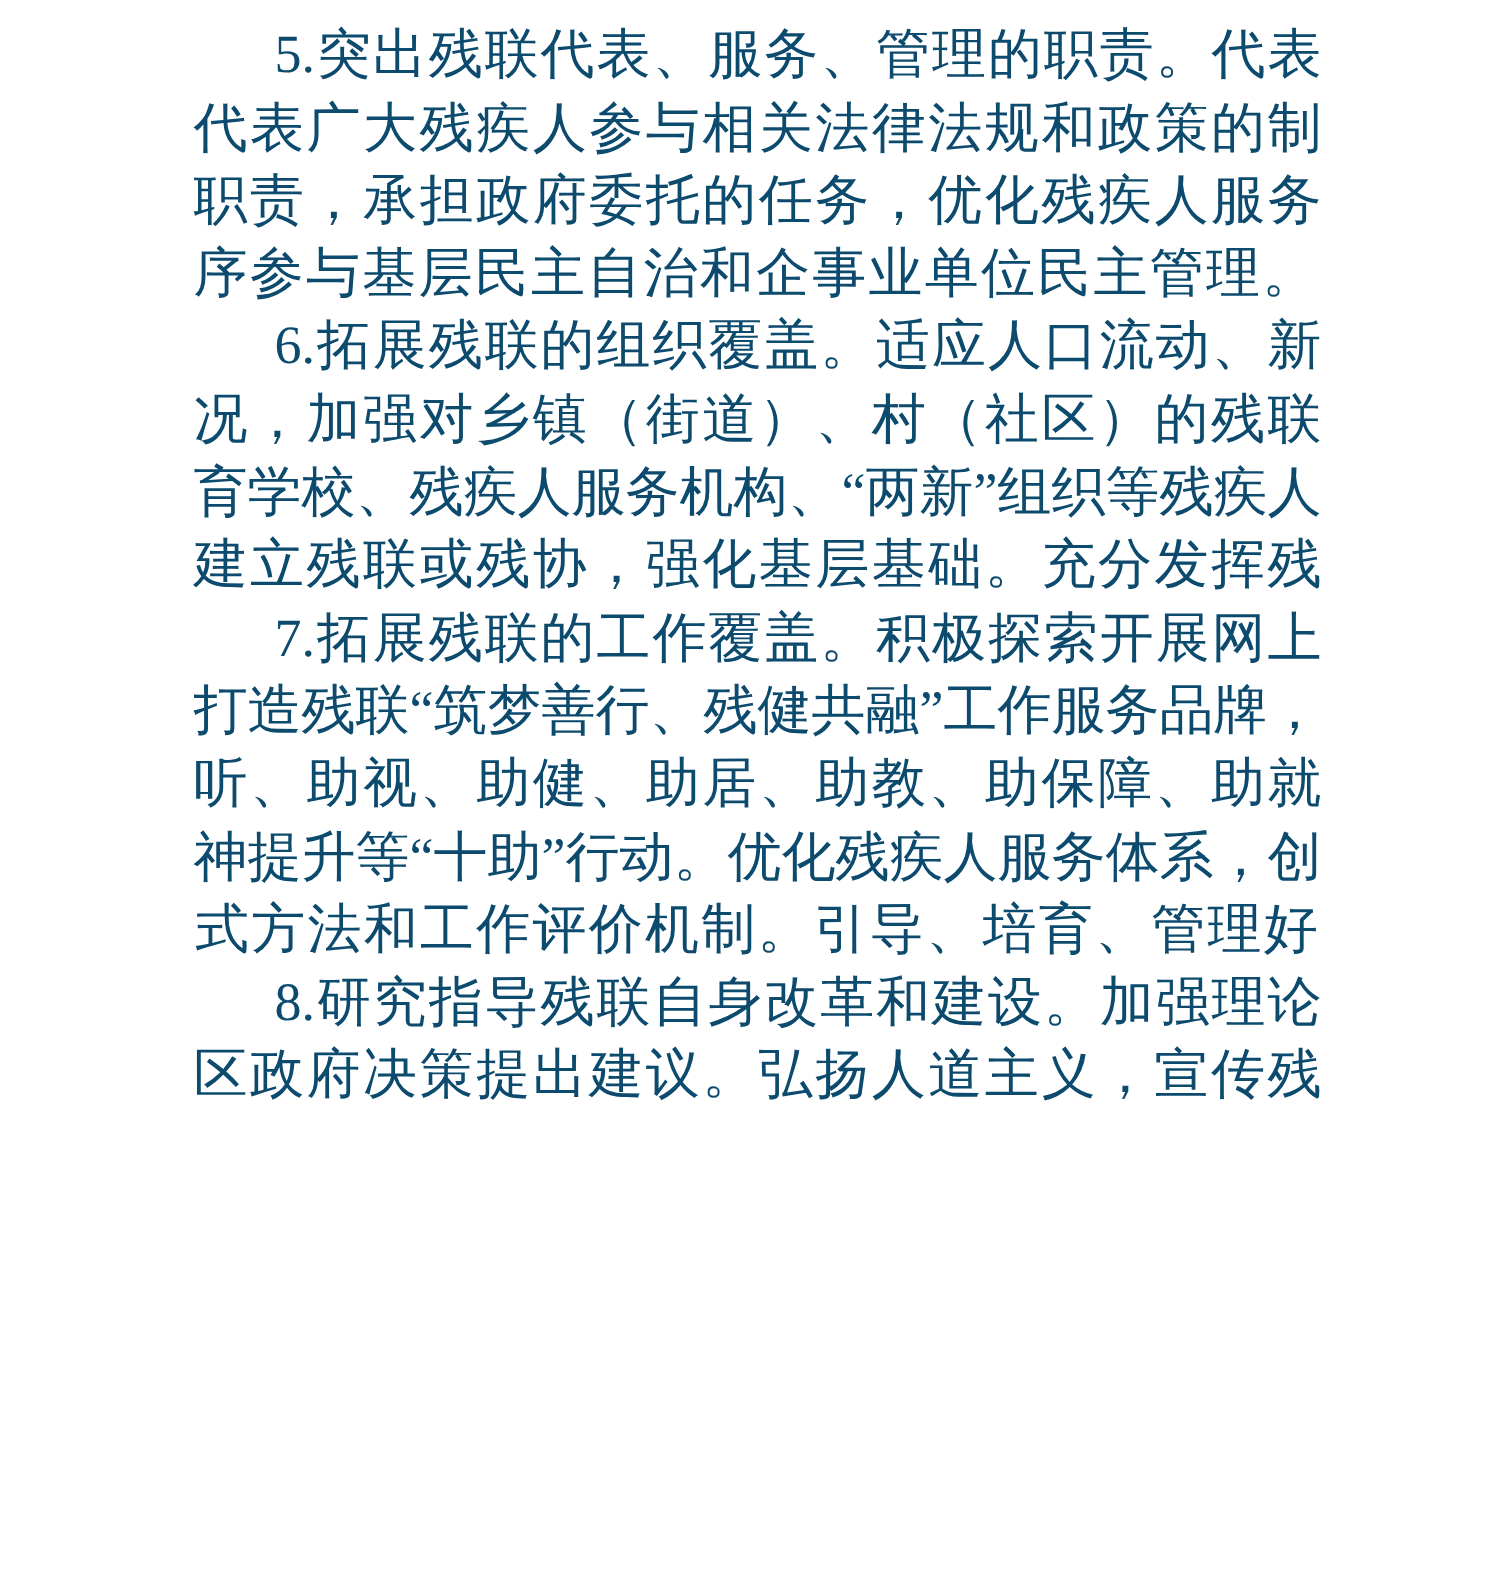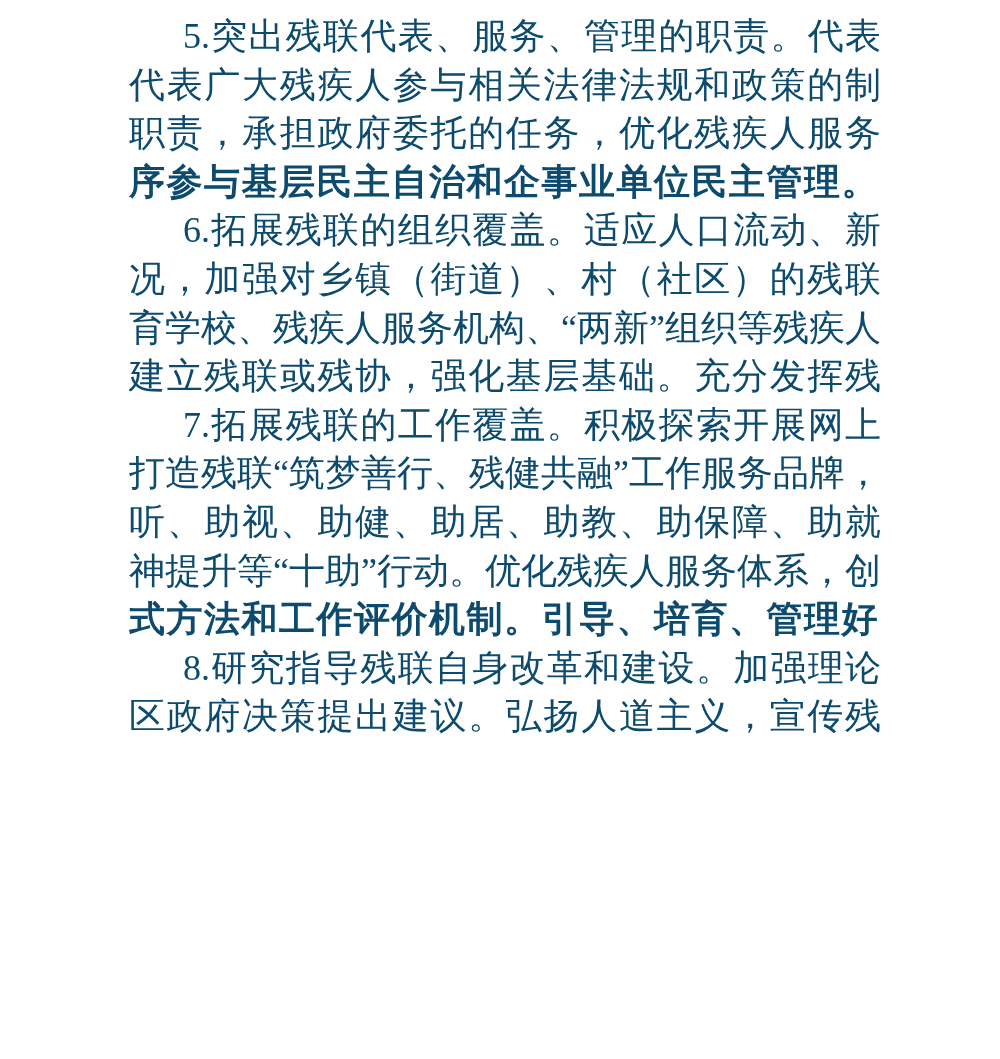--- a/index.html
+++ b/index.html
@@ -31,24 +31,23 @@
     color: #0c4a6e;
     white-space: normal;
     text-align: justify;
     text-align-last: justify;
     overflow: hidden;
   }
   .line.indent {
     text-indent: 54px;
   }
   .line.end {
-    text-align: left;
+    text-align: center;
     text-align-last: left;
     letter-spacing: 1.5px;
-    font-weight: bold;
   }
 </style>
 </head>
 <body>
 
 <div class="page">
 
   <div class="paragraph">
     <div class="line indent">5.突出残联代表、服务、管理的职责。代表残疾人共同利益，</div>
     <div class="line">代表广大残疾人参与相关法律法规和政策的制定。团结帮助残疾</div>

